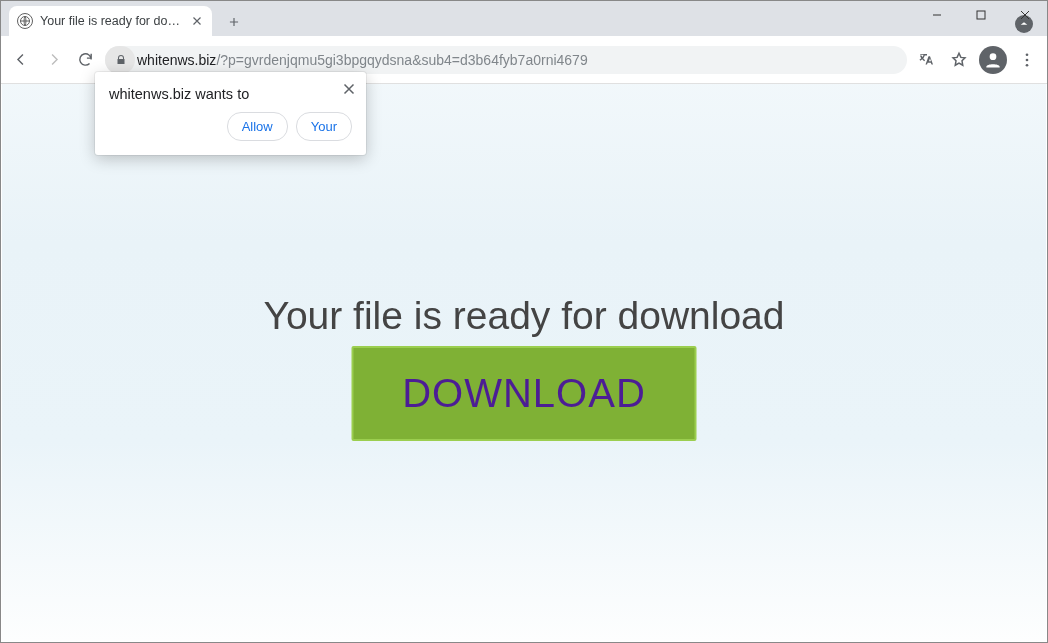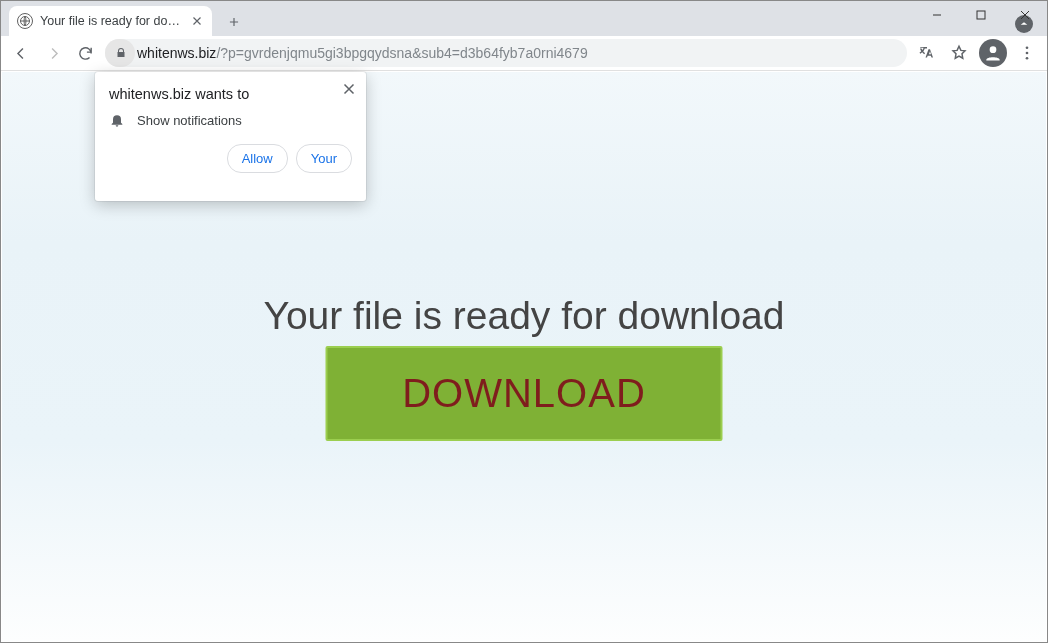--- a/index.html
+++ b/index.html
@@ -7,39 +7,39 @@
     .window-controls { position:absolute; top:0; right:0; height:28px; display:flex; }
     .window-btn { width:44px; height:28px; display:flex; align-items:center; justify-content:center; color:#333; }
     .window-btn svg { width:10px; height:10px; }
     .tabstrip { height:35px; background:#dee1e6; display:flex; align-items:flex-end; padding-left:8px; }
     .tab { background:#fff; height:30px; width:203px; border-radius:8px 8px 0 0; display:flex; align-items:center; padding:0 8px; font-size:12.5px; color:#3c4043; position:relative; gap:7px;}
     .tab .favicon { width:16px; height:16px; border-radius:50%; border:1.5px solid #616161; display:flex; align-items:center; justify-content:center; flex-shrink:0;}
     .tab .favicon svg{width:12px;height:12px;}
     .tab .title{flex:1; overflow:hidden; white-space:nowrap; text-overflow:ellipsis;}
     .tab .close{width:14px;height:14px;color:#5f6368;}
     .newtab{width:28px;height:28px;display:flex;align-items:center;justify-content:center;margin-left:8px;color:#5f6368;border-radius:50%;}
-    .toolbar{height:35px;background:#fff;border-bottom:1px solid #e0e0e0;display:flex;align-items:center;padding:0 6px;gap:4px;position:relative;z-index:5;}
+    .toolbar{height:48px;background:#fff;border-bottom:1px solid #e0e0e0;display:flex;align-items:center;padding:0 6px;gap:4px;position:relative;z-index:5;}
     .nav-btn{width:28px;height:28px;display:flex;align-items:center;justify-content:center;border-radius:50%;color:#5f6368;}
     .nav-btn.disabled{color:#bdbdbd;}
     .nav-btn svg{width:17px;height:17px;}
     .omnibox{flex:1;height:28px;background:#f1f3f4;border-radius:14px;display:flex;align-items:center;padding:0 4px 0 0;margin:0 2px;}
     .site-chip{background:#e6e6e6;height:28px;border-radius:14px;display:flex;align-items:center;padding:0 8px 0 10px;gap:4px;}
     .site-chip svg{width:12px;height:12px;color:#5f6368;}
     .url-text{font-size:14px;color:#202124;letter-spacing:0;}
     .url-dim{color:#80868b;}
     .tool-icon{width:28px;height:28px;display:flex;align-items:center;justify-content:center;color:#5f6368;}
     .tool-icon svg{width:18px;height:18px;}
     .avatar{width:28px;height:28px;border-radius:50%;background:#5f6368;display:flex;align-items:center;justify-content:center;margin:0 2px;}
     .avatar svg{width:20px;height:20px;fill:#fff;}
     .incog-badge{width:18px;height:18px;border-radius:50%;background:#5f6368;display:flex;align-items:center;justify-content:center;margin-right:14px;margin-left:auto;position:relative;top:-3px;}
     .incog-badge svg{width:10px;height:10px;fill:#fff;}
     .page{position:absolute;top:71px;left:1px;right:1px;bottom:1px;background:linear-gradient(180deg,#f2f8fb 0%, #e9f3f8 30%, #eaf4f9 65%, #fdfefe 100%);}
     .headline{position:absolute;top:222px;left:0;right:0;text-align:center;font-size:39px;color:#444;font-weight:400;}
-    .dl-btn{position:absolute;top:274px;left:50%;transform:translateX(-50%);width:397px;height:95px;background:#7fb135;border:2px solid #9bce4f;display:flex;align-items:center;justify-content:center;color:#7f1d1d;font-size:40px;font-weight:400;letter-spacing:1px;border-radius:2px;}
-    .perm-popup{position:absolute;top:71px;left:94px;width:271px;background:#fff;border-radius:3px;box-shadow:0 4px 16px rgba(0,0,0,.22),0 0 0 1px rgba(0,0,0,.06);padding:14px 14px 28px 14px;z-index:20;}
+    .dl-btn{position:absolute;top:274px;left:50%;transform:translateX(-50%);width:345px;height:95px;background:#7fb135;border:2px solid #9bce4f;display:flex;align-items:center;justify-content:center;color:#4c1d95;font-size:40px;font-weight:400;letter-spacing:1px;border-radius:2px;}
+    .perm-popup{position:absolute;top:71px;left:94px;width:271px;background:#fff;border-radius:3px;box-shadow:0 4px 16px rgba(0,0,0,.22),0 0 0 1px rgba(0,0,0,.06);padding:14px 14px 14px 14px;z-index:20;}
     .perm-title{font-size:14.5px;color:#202124;margin-bottom:10px;}
     .perm-close{position:absolute;top:8px;right:8px;width:18px;height:18px;color:#5f6368;}
     .perm-row{display:flex;align-items:center;gap:12px;font-size:13px;color:#3c4043;margin-bottom:16px;}
     .perm-row svg{width:16px;height:16px;fill:#5f6368;}
     .perm-actions{display:flex;justify-content:flex-end;gap:8px;}
     .perm-actions button{border:1px solid #dadce0;background:#fff;color:#1a73e8;font-size:13px;padding:6px 14px;border-radius:14px;cursor:pointer;}
   </style>
 </head>
 <body>
 
@@ -135,26 +135,20 @@
         <circle cx="12" cy="19" r="1.8"></circle>
       </svg>
     </div>
 </div>
 
 <div class="perm-popup">
   <div class="perm-close"><svg viewBox="0 0 24 24" stroke="#5f6368" stroke-width="2">
         <path d="M6 6l12 12M18 6L6 18"></path>
       </svg></div>
   <div class="perm-title">whitenws.biz wants to</div>
-  <div class="perm-row">
-    <svg viewBox="0 0 24 24">
-        <path d="M12 22a2 2 0 002-2h-4a2 2 0 002 2zm6-6V11a6 6 0 10-12 0v5l-2 2v1h16v-1l-2-2z"></path>
-      </svg>
-    <span>Show notifications</span>
-  </div>
   <div class="perm-actions">
     <button>Allow</button>
     <button>Your</button>
   </div>
 </div>
 
 <div class="page">
   <div class="headline">Your file is ready for download</div>
   <div class="dl-btn">DOWNLOAD</div>
 </div>

